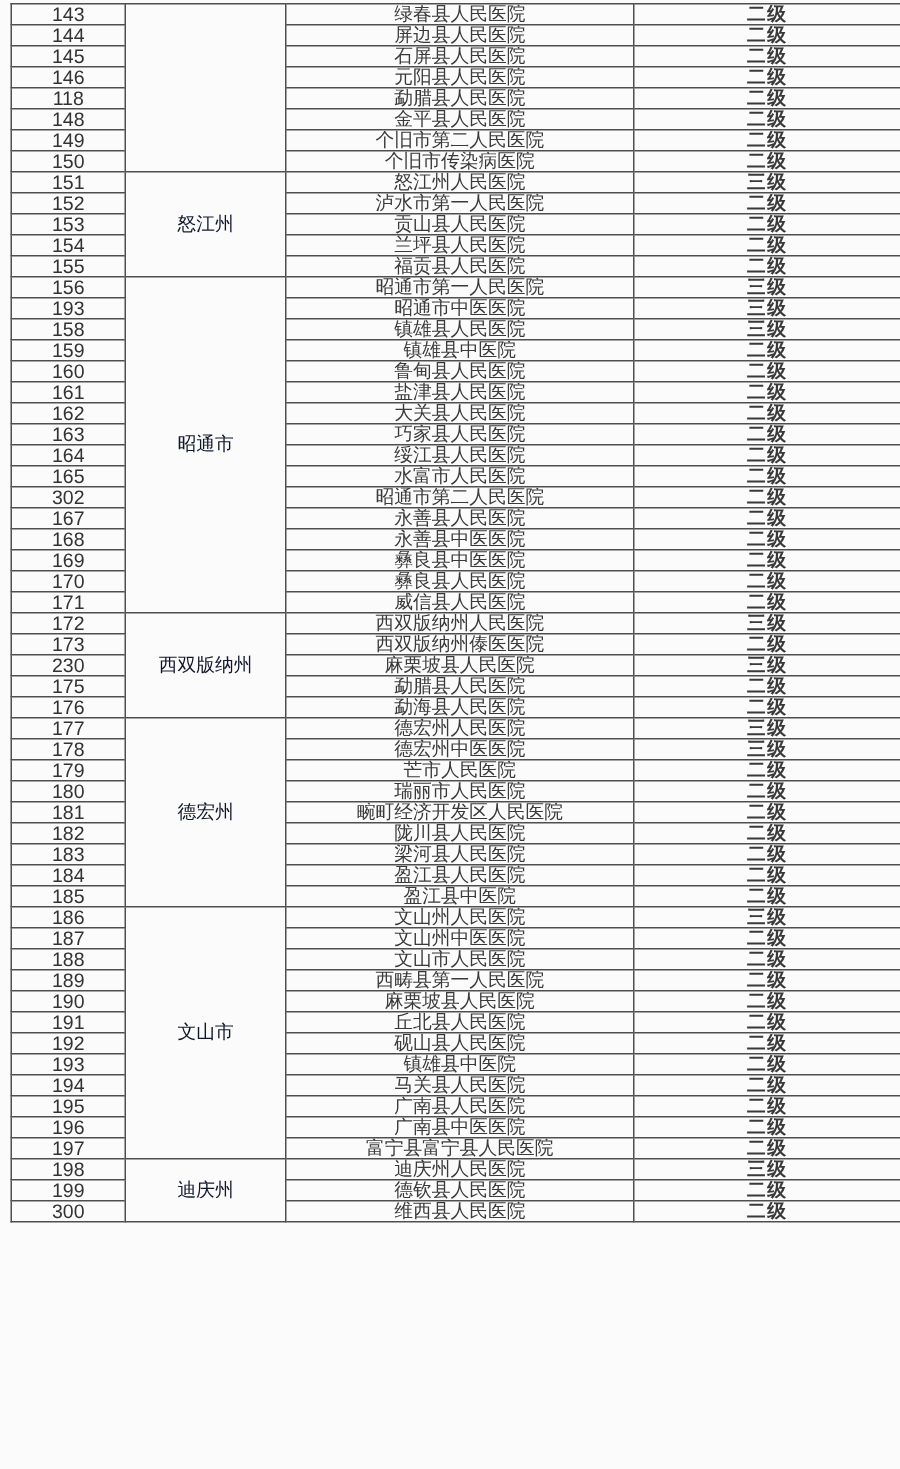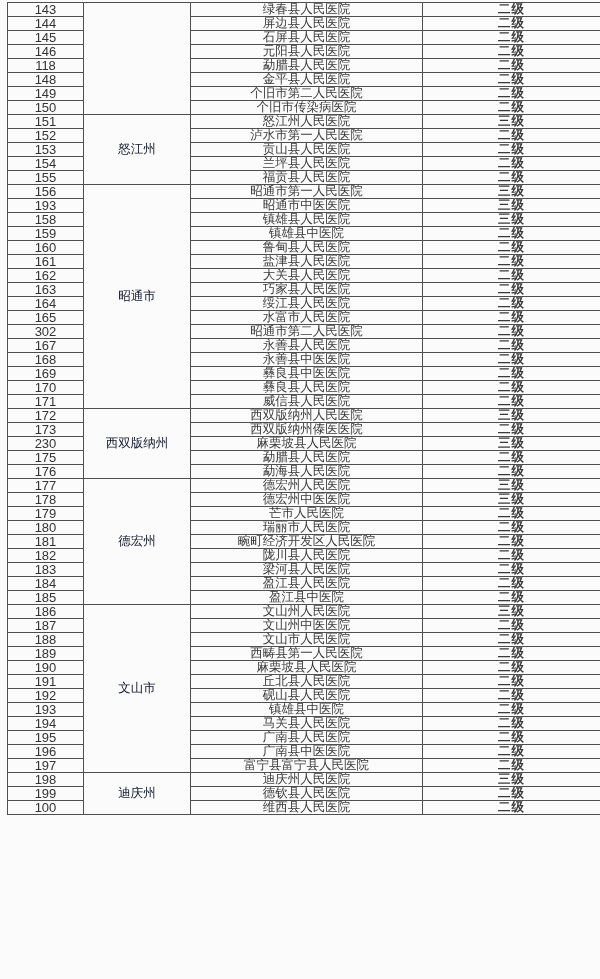--- a/index.html
+++ b/index.html
@@ -348,19 +348,19 @@
           <td class="col-region" rowspan="3">迪庆州</td>
           <td class="col-hospital">迪庆州人民医院</td>
           <td class="col-grade">三级</td>
         </tr>
         <tr>
           <td class="col-no">199</td>
           <td class="col-hospital">德钦县人民医院</td>
           <td class="col-grade">二级</td>
         </tr>
         <tr>
-          <td class="col-no">100</td>
+          <td class="col-no">300</td>
           <td class="col-hospital">维西县人民医院</td>
           <td class="col-grade">二级</td>
         </tr>
       </tbody>
   </table>
 </div>
 
 </body></html>

